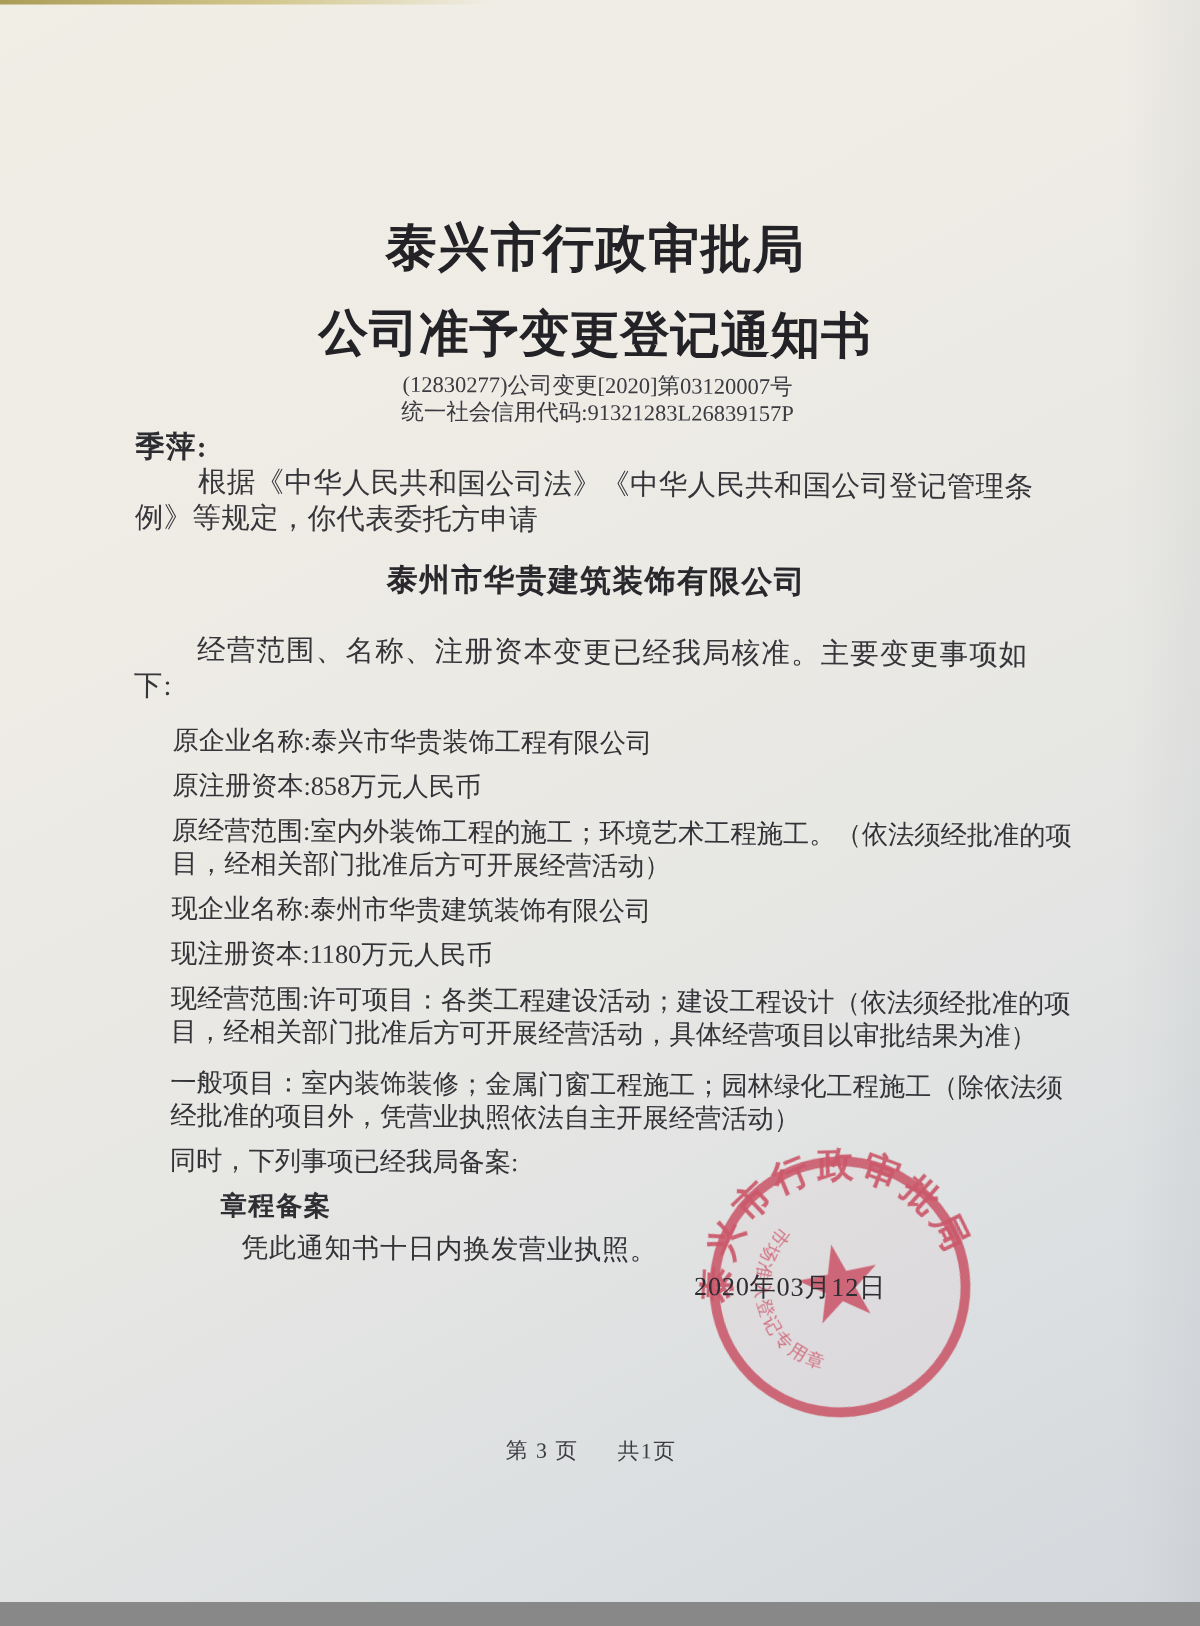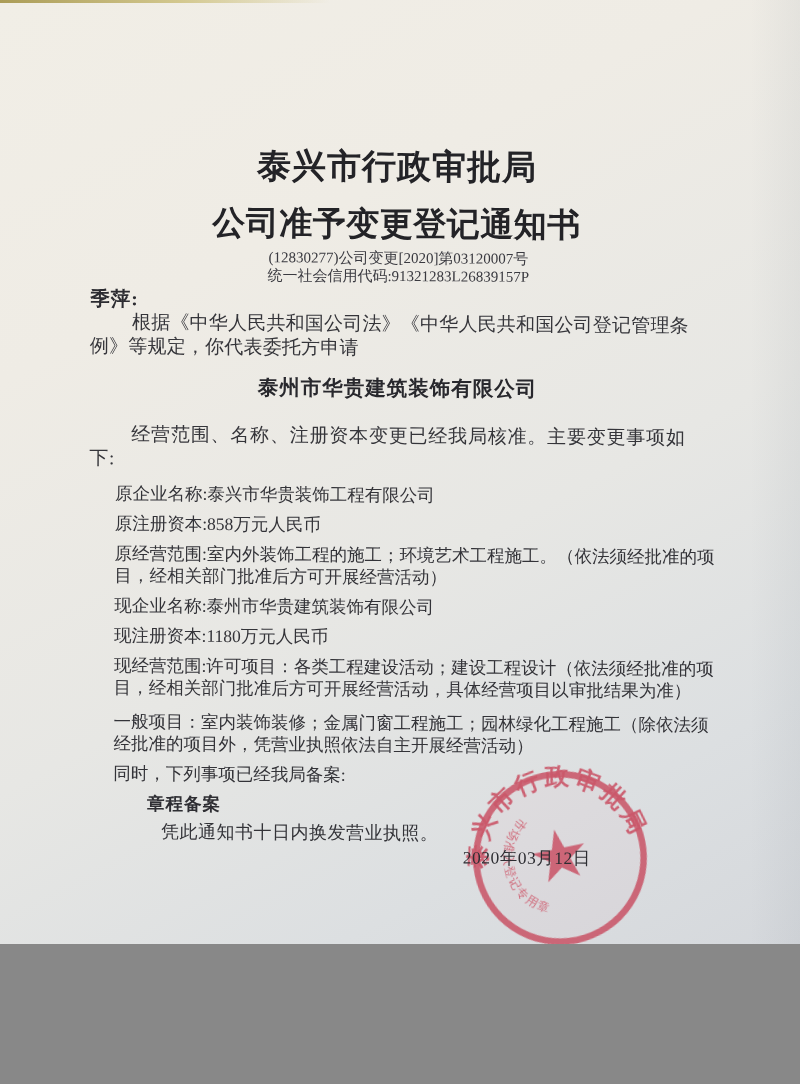--- a/index.html
+++ b/index.html
@@ -2,21 +2,21 @@
 <html><head>
 <meta charset="utf-8">
 <style>
   html,body{margin:0;padding:0;}
   body{
     width:800px;height:1084px;overflow:hidden;
     font-family:"Liberation Serif","DejaVu Serif",serif;
     background:#888;
   }
   .photo{
-    position:relative;width:800px;height:944px;overflow:hidden;
+    position:relative;width:800px;height:1068px;overflow:hidden;
     background:linear-gradient(152deg,#f1eee6 0%,#efece5 28%,#e7e7e4 58%,#dcdfe1 82%,#d5d8dc 100%);
     color:#35353a;
   }
   .paper-edge-top{
     position:absolute;top:0;left:0;width:330px;height:3px;
     background:linear-gradient(to right,#ab9c57,#d3c88f 55%,rgba(211,200,143,0));
   }
   .shade-right{
     position:absolute;top:0;right:0;width:50px;height:100%;
     background:linear-gradient(to left,rgba(140,148,156,0.10),rgba(140,148,156,0));

